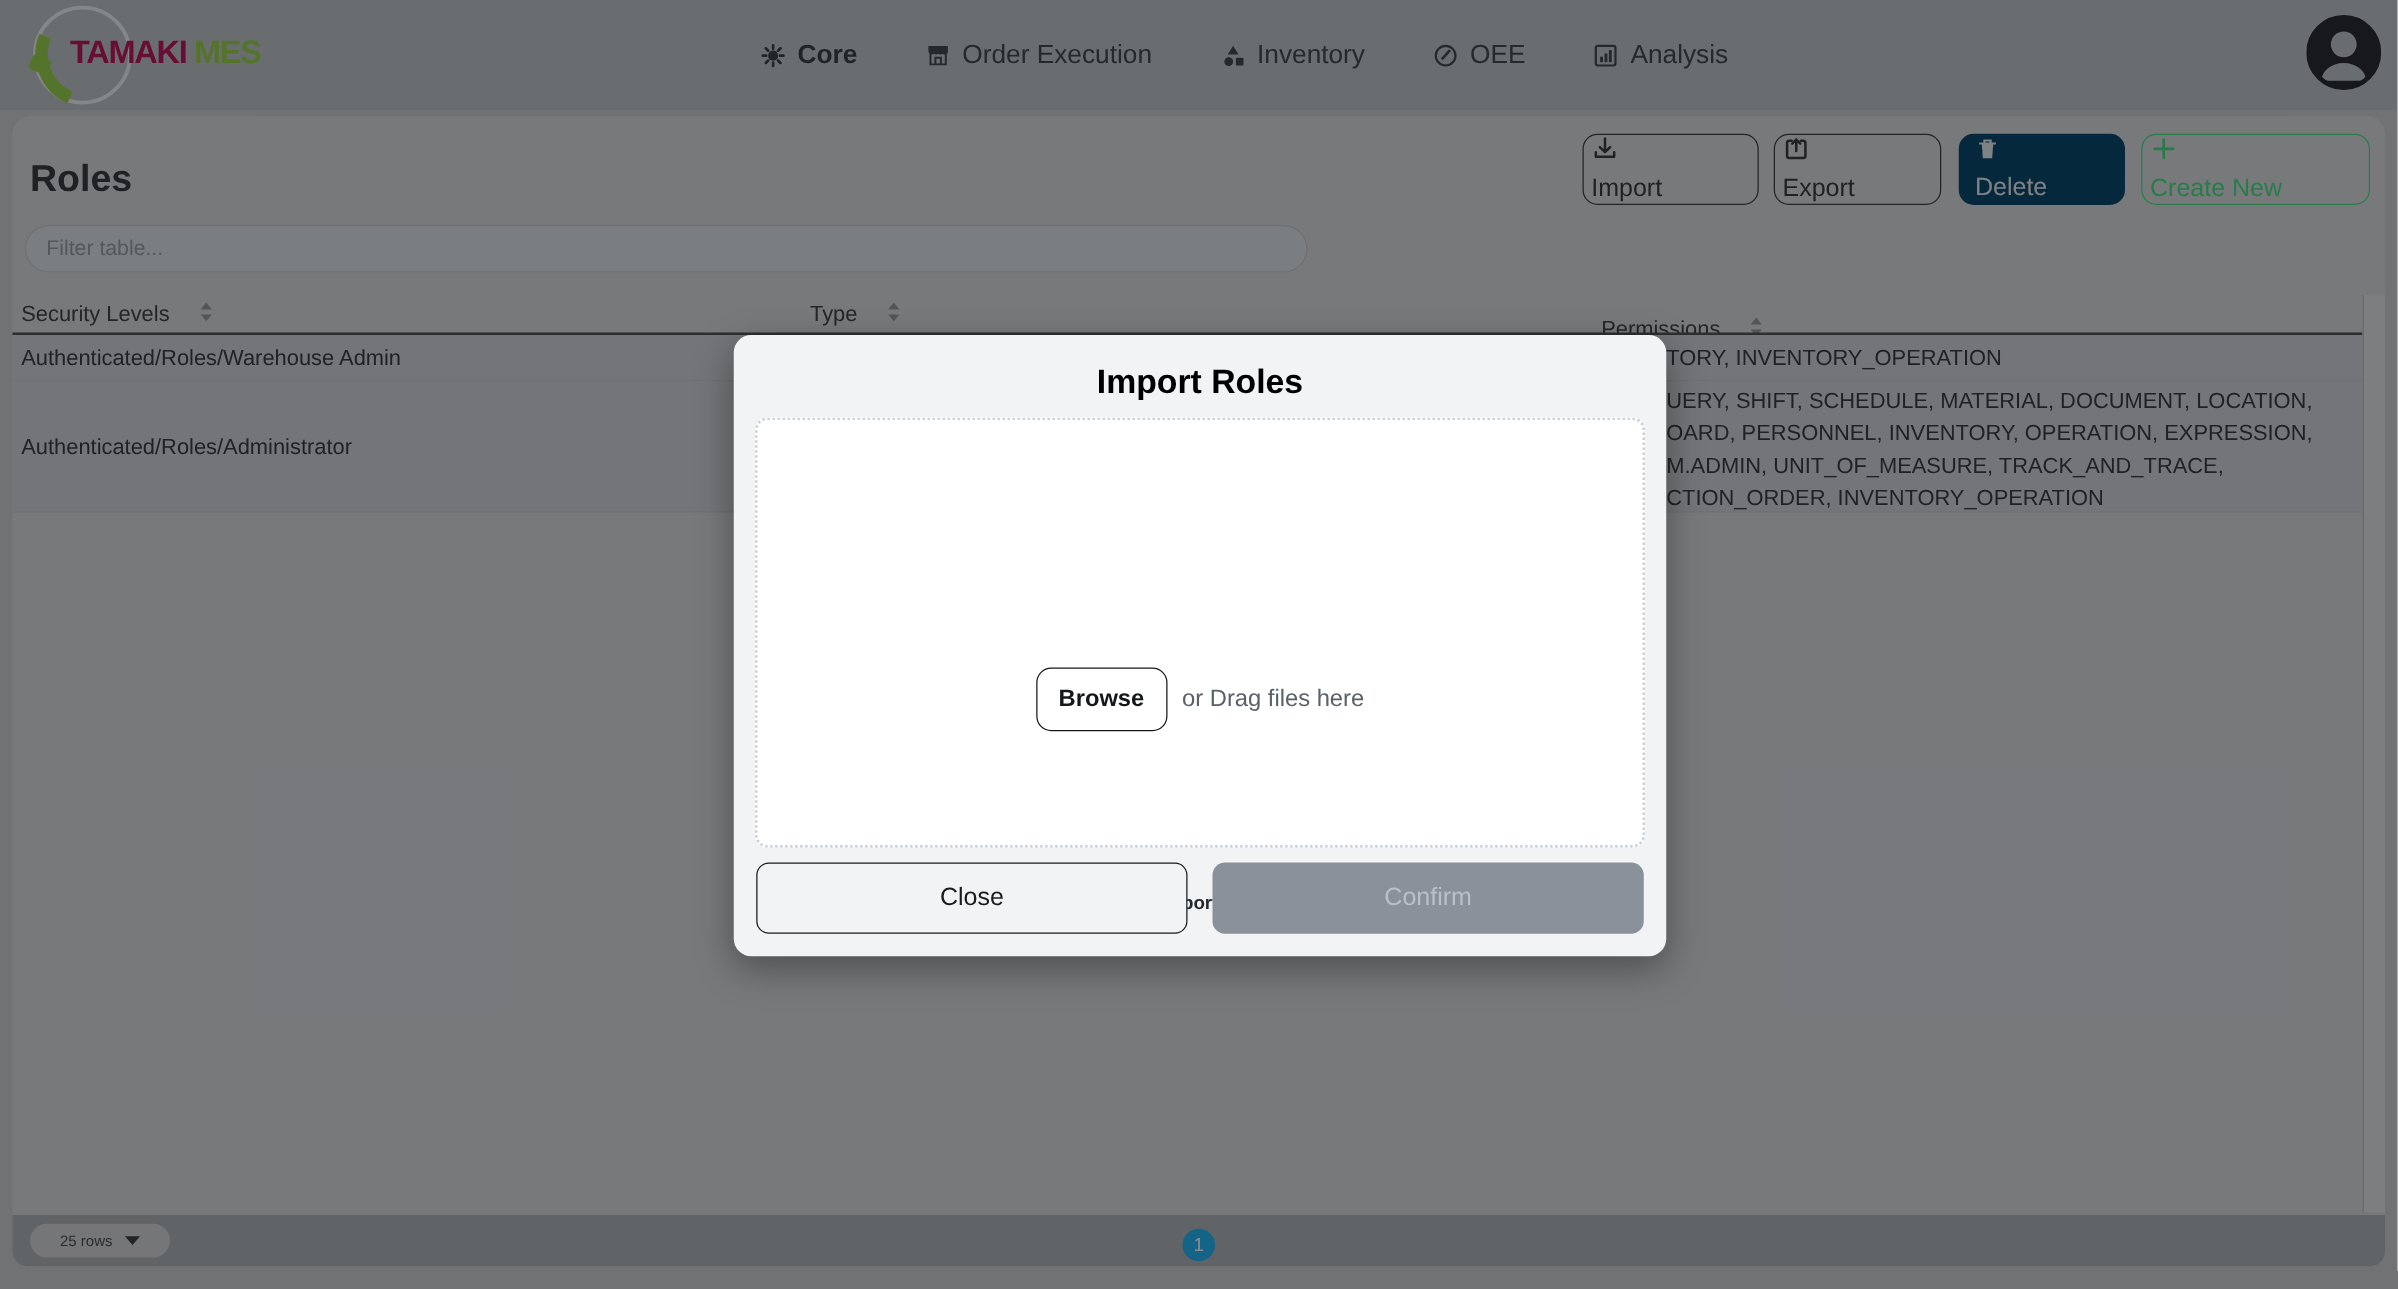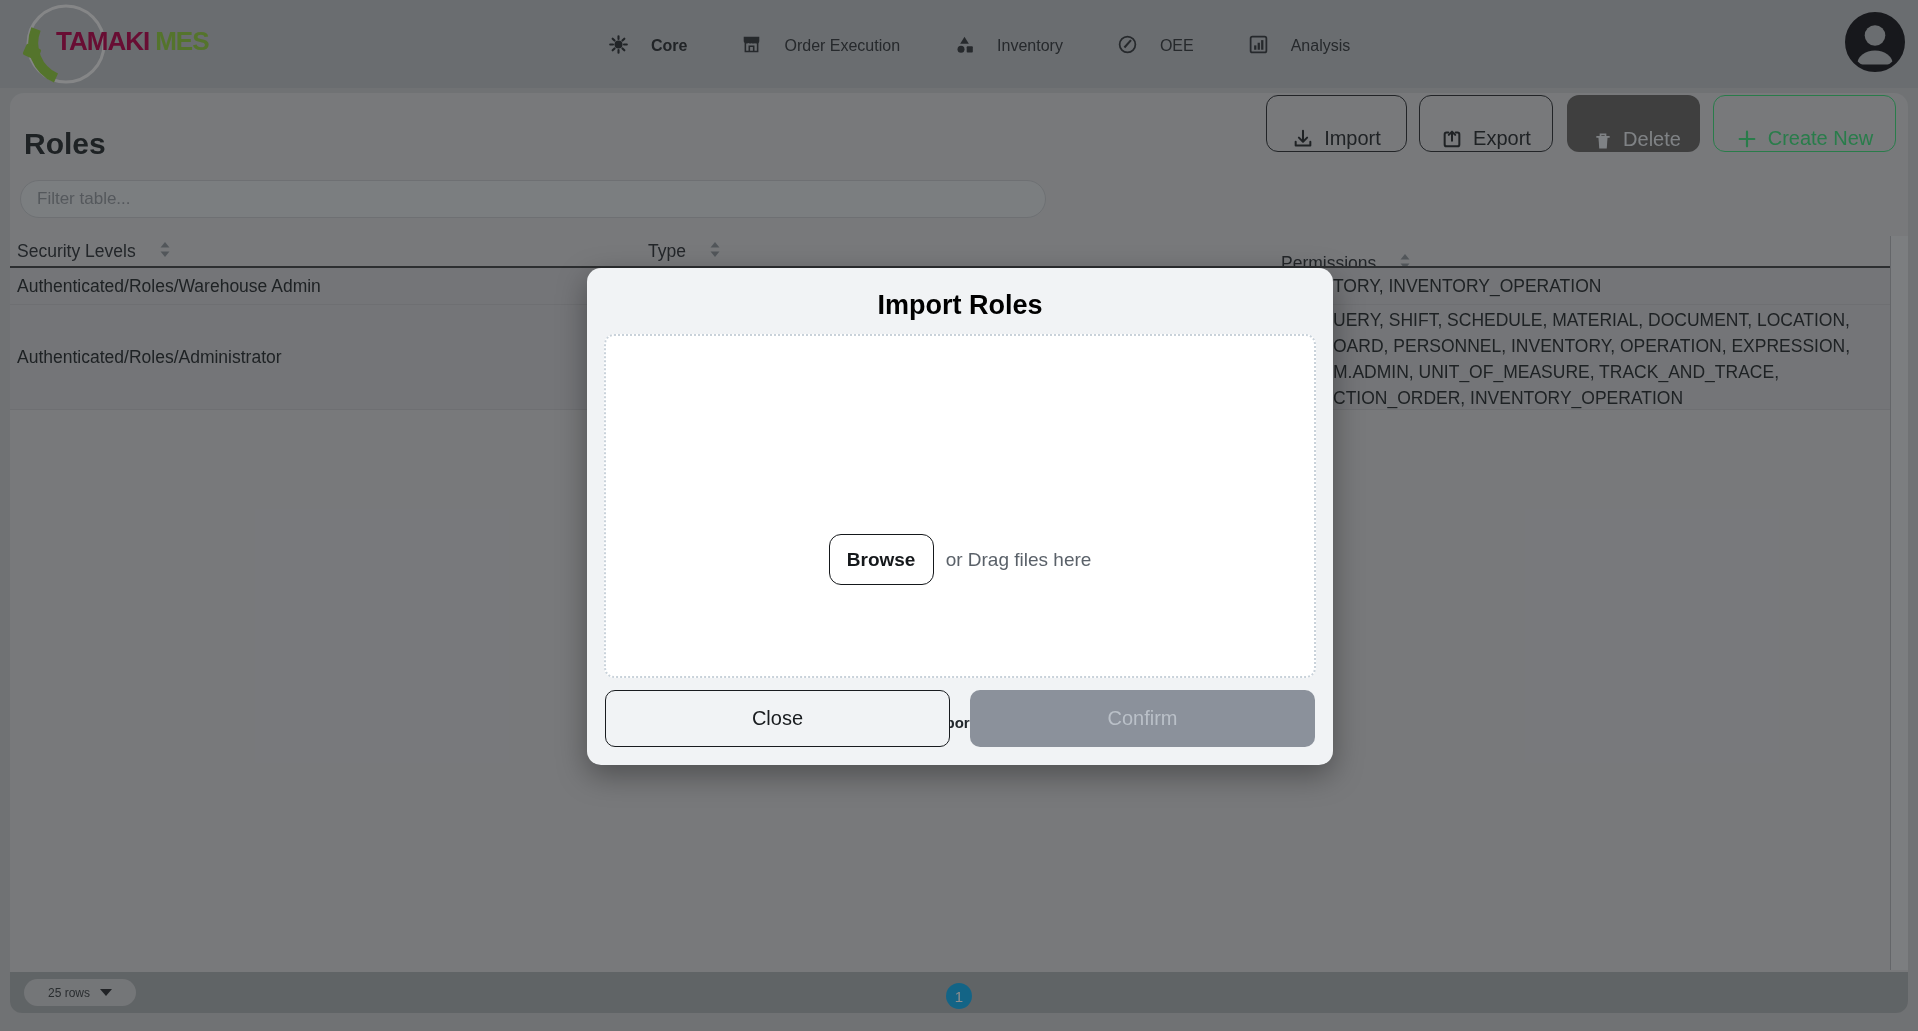--- a/index.html
+++ b/index.html
@@ -7,33 +7,33 @@
   #app{position:relative;width:1918px;height:1031px;overflow:hidden;background:#ccd0d3;}
 
   
   .nav{position:absolute;left:0;top:0;width:1918px;height:88px;background:#c1c6cc;z-index:2;}
   .logo{position:absolute;left:14px;top:-6px;width:190px;height:110px;}
   .logo svg{position:absolute;left:0;top:0;}
   .logo-text{position:absolute;left:42px;top:32px;font-size:26px;font-weight:700;letter-spacing:-1px;white-space:nowrap;}
   .logo-text .t1{color:#be185d;}
   .logo-text .t2{color:#9ad350;margin-left:6px;}
   .nav-menu{position:absolute;left:608px;top:0;height:88px;display:flex;align-items:center;gap:54px;}
-  .nav-item{display:flex;align-items:flex-end;gap:22px;color:#454b50;font-size:16px;cursor:pointer;white-space:nowrap;}
+  .nav-item{display:flex;align-items:center;gap:9px;color:#454b50;font-size:21px;cursor:pointer;white-space:nowrap;}
   .nav-item.active{font-weight:700;color:#3c4247;}
   .nav-item svg{display:block;}
   .avatar{position:absolute;left:1845px;top:12px;width:60px;height:60px;cursor:pointer;}
 
   
   .card{position:absolute;left:10px;top:93px;width:1898px;height:920px;background:#dadde1;border-radius:14px;z-index:1;}
   .page-title{position:absolute;left:14px;top:14px;font-size:30px;font-weight:700;color:#383e43;}
-  .btn{position:absolute;top:2px;height:57px;border-radius:12px;display:flex;align-items:flex-end;justify-content:center;gap:10px;font-size:20px;cursor:pointer;background:transparent;border:1.5px solid #3e4247;color:#393e43;}
+  .btn{position:absolute;top:14px;height:57px;border-radius:12px;display:flex;align-items:flex-start;justify-content:center;gap:10px;font-size:20px;cursor:pointer;background:transparent;border:1.5px solid #3e4247;color:#393e43;flex-direction:column;}
   .btn svg{display:block;}
   .btn-import{left:1256px;width:141px;}
   .btn-export{left:1409px;width:134px;}
-  .btn-delete{left:1557px;width:133px;background:#737373;border:none;color:#e8edf2;cursor:default;padding-left:13px;}
+  .btn-delete{left:1557px;width:133px;background:#0c4a6e;border:none;color:#e8edf2;cursor:default;padding-left:13px;}
   .btn-create{left:1703px;width:183px;border:1px solid #4ce288;color:#4ce288;}
   .filter{position:absolute;left:10px;top:87px;width:1026px;height:38px;border-radius:19px;border:1px solid #c8cdd2;background:#e1e5e9;padding:0 16px;font-size:17px;color:#3a4045;outline:none;}
   .filter::placeholder{color:#9aa1a8;}
 
   
   .thead{position:absolute;left:0;top:143px;width:1880px;height:31px;}
   .th{position:absolute;top:0;height:31px;display:flex;align-items:center;gap:23px;font-size:17.5px;color:#40464c;cursor:pointer;}
   .th-sec{left:7px;} .th-type{left:638px;} .th-perm{left:1271px;margin-top:12px;}
   .thead-line{position:absolute;left:0;top:173px;width:1880px;height:2px;background:#505458;}
   .row{position:absolute;left:0;width:1880px;background:#d3d6da;cursor:pointer;}

